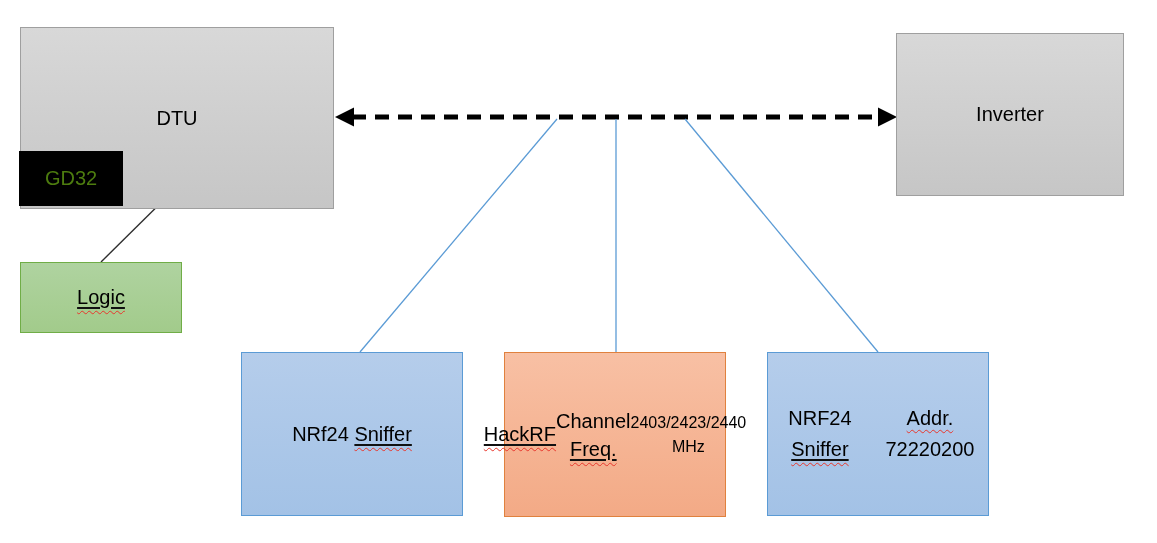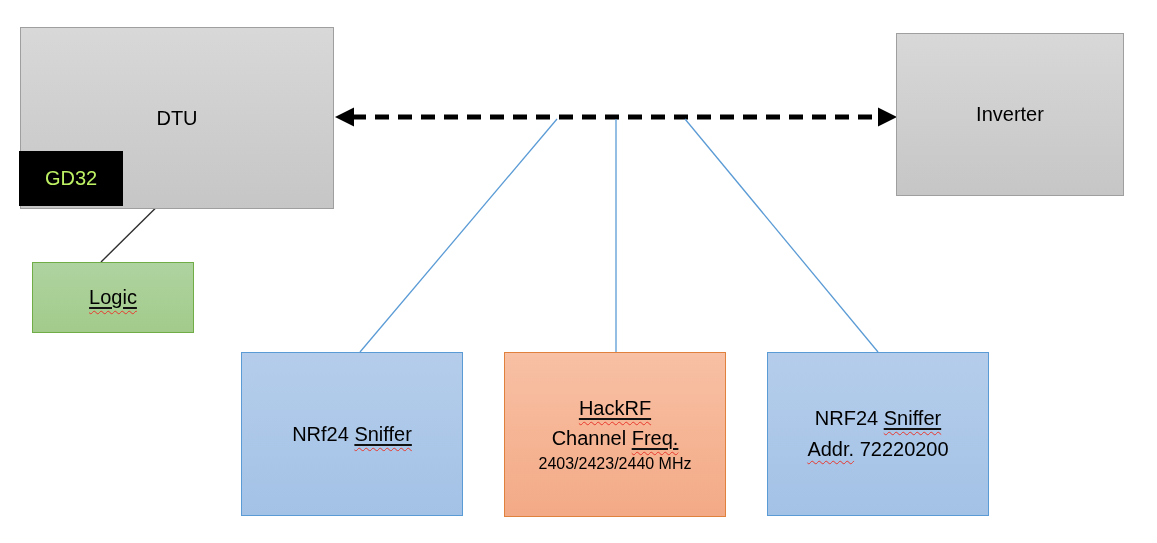--- a/index.html
+++ b/index.html
@@ -10,48 +10,48 @@
     font-family:"Liberation Sans",sans-serif;
     color:#000;
     overflow:hidden;
   }
   .connectors{
     position:absolute;left:0;top:0;width:1157px;height:543px;
     pointer-events:none;
   }
   .node{
     position:absolute;
-    display:flex;flex-direction:column;
+    display:flex;
     align-items:center;justify-content:center;
     text-align:center;
     font-size:20px;line-height:1.55;
     box-sizing:border-box;
   }
   .node-dtu{
     left:20px;top:27px;width:314px;height:182px;
     background:linear-gradient(180deg,#d8d8d8,#c6c6c6);
     border:1px solid #9f9f9f;
   }
   .node-inverter{
     left:896px;top:33px;width:228px;height:163px;
     background:linear-gradient(180deg,#d8d8d8,#c6c6c6);
     border:1px solid #9f9f9f;
     gap:20px;
   }
   .chip{
     position:absolute;
     width:104px;height:55px;
-    background:#000000;color:#bef264;
+    background:#000000;color:#4d7c0f;
     display:flex;align-items:center;justify-content:center;
     font-size:20px;
   }
   .chip-gd32{left:19px;top:151px;}
   .chip-nrf{left:230px;top:151px;}
   .node-logic{
-    left:32px;top:262px;width:162px;height:71px;
+    left:20px;top:262px;width:162px;height:71px;
     background:linear-gradient(180deg,#afd3a0,#a2cb8b);
     border:1.5px solid #70ad47;
   }
   .node-sniffer-left{
     left:241px;top:352px;width:222px;height:164px;
     background:linear-gradient(180deg,#b5cdeb,#a3c2e6);
     border:1.5px solid #5b9bd5;
   }
   .node-hackrf{
     left:504px;top:352px;width:222px;height:165px;

